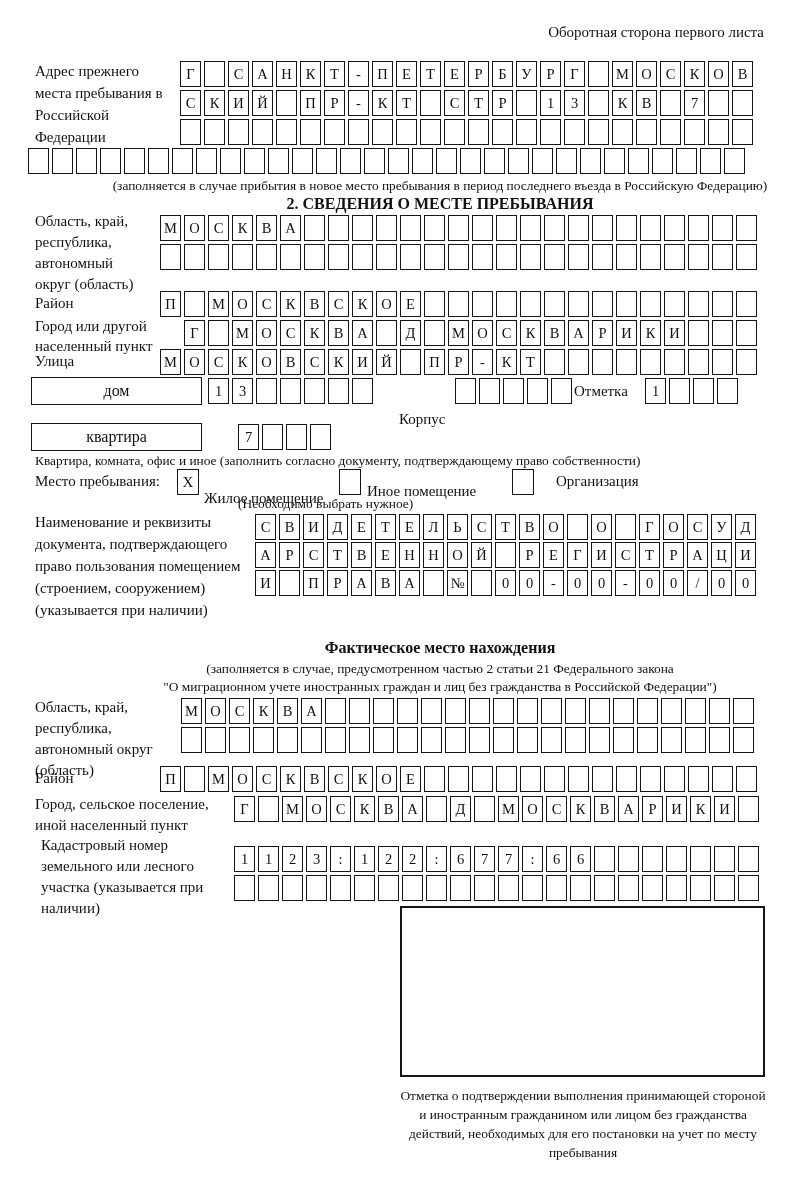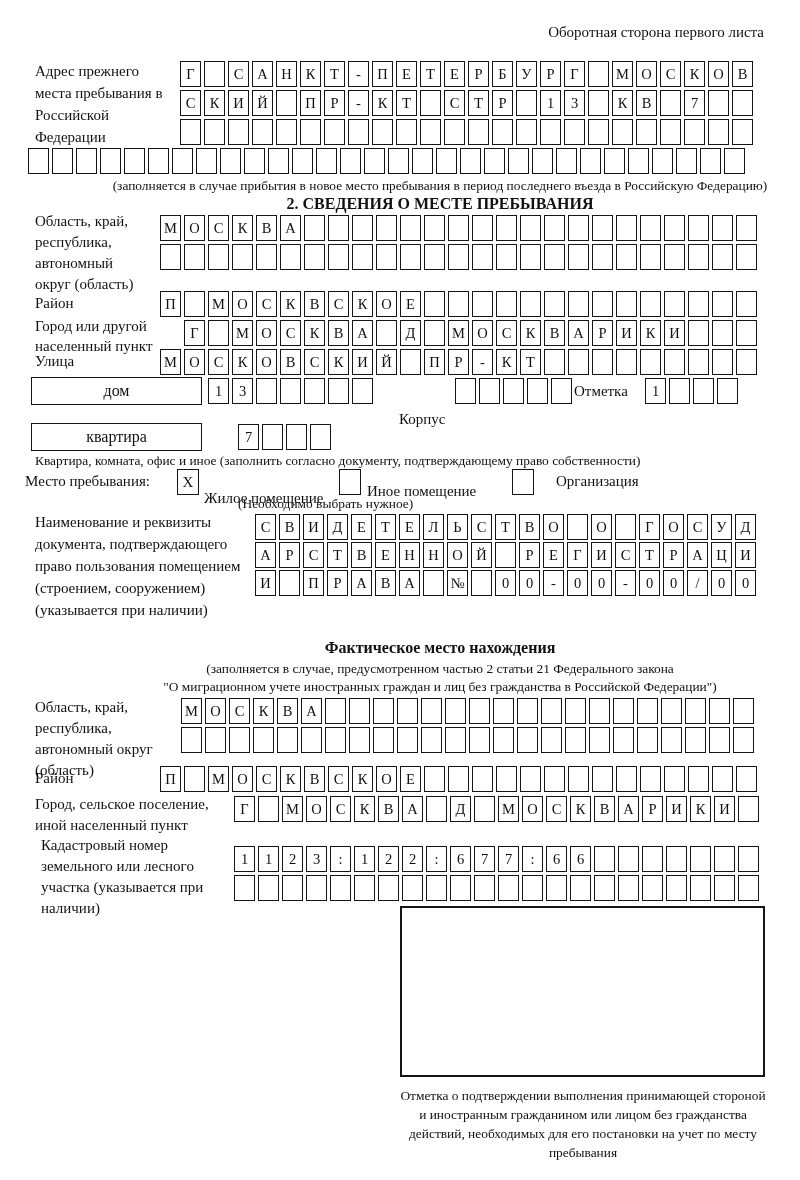--- a/index.html
+++ b/index.html
@@ -320,21 +320,21 @@
 
   <div class="widebox" style="left:31px;top:423px;width:171px;">квартира</div>
   <div class="cellrow" style="left:238px;top:424px;">
       <span class="cell">7</span>
       <span class="cell"></span>
       <span class="cell"></span>
       <span class="cell"></span>
     </div>
   <div class="abs small" style="left:35px;top:452px;">Квартира, комната, офис и иное (заполнить согласно документу, подтверждающему право собственности)</div>
 
-  <div class="abs label" style="left:25px;top:471px;">Место пребывания:</div>
+  <div class="abs label" style="left:35px;top:471px;">Место пребывания:</div>
   <div class="checkbox" style="left:177px;top:469px;">X</div>
   <div class="abs label" style="left:204px;top:488px;">Жилое помещение</div>
   <div class="checkbox" style="left:339px;top:469px;"></div>
   <div class="abs label" style="left:367px;top:481px;">Иное помещение</div>
   <div class="checkbox" style="left:512px;top:469px;"></div>
   <div class="abs label" style="left:556px;top:471px;">Организация</div>
   <div class="abs small" style="left:238px;top:495px;">(Необходимо выбрать нужное)</div>
 
   <div class="abs label" style="left:35px;top:511px;width:208px;line-height:22px;">Наименование и реквизиты документа, подтверждающего право пользования помещением (строением, сооружением) (указывается при наличии)</div>
   <div class="cellrow" style="left:255px;top:514px;">

